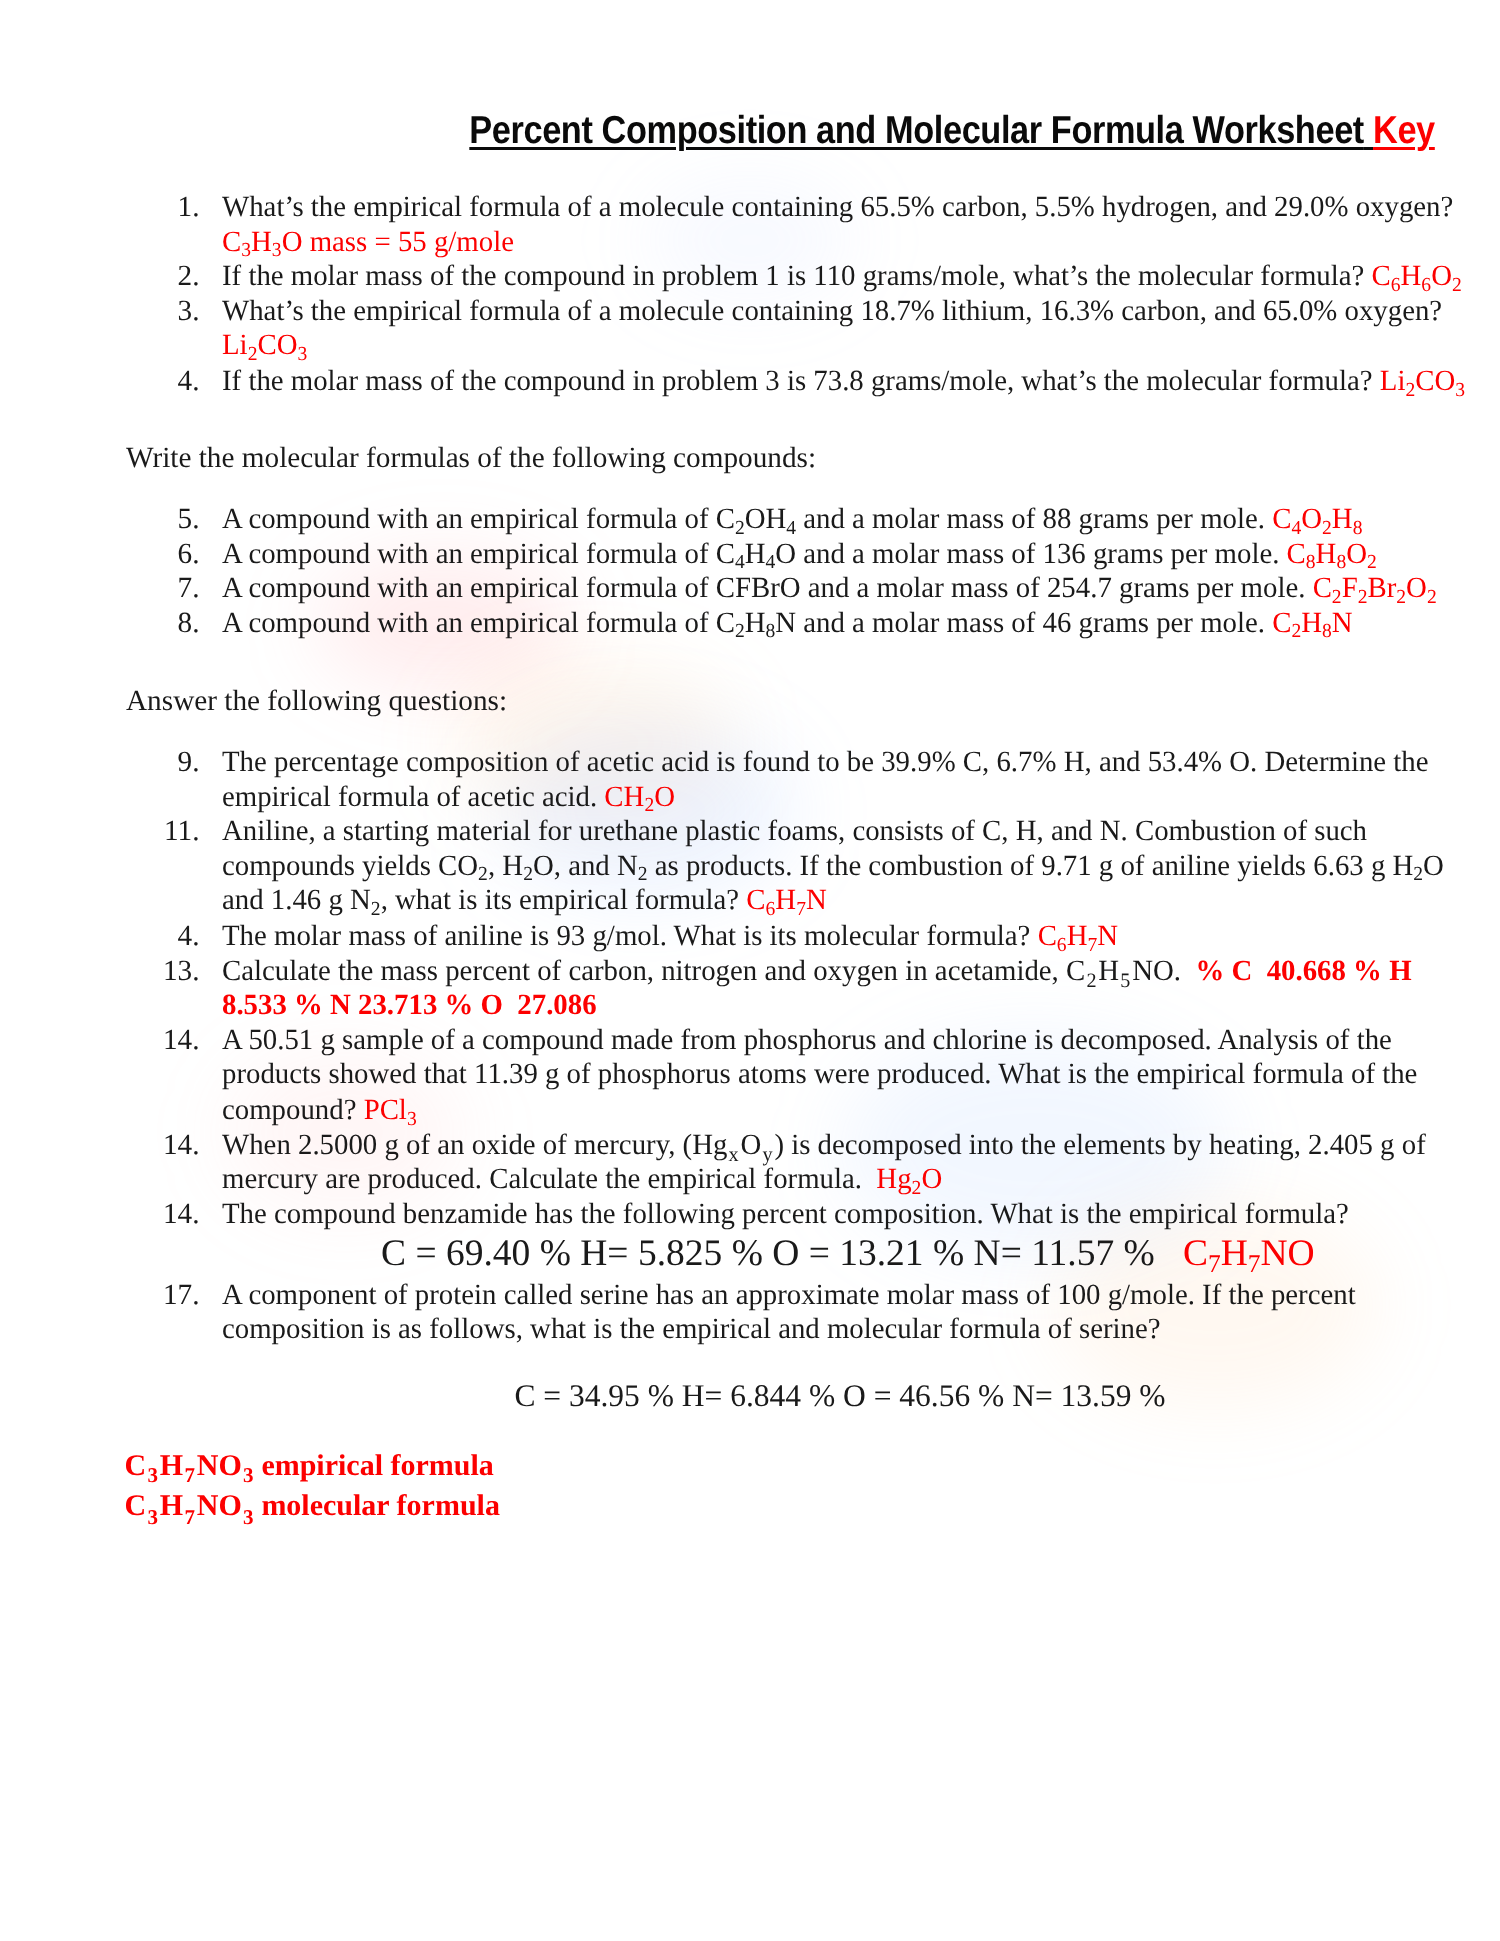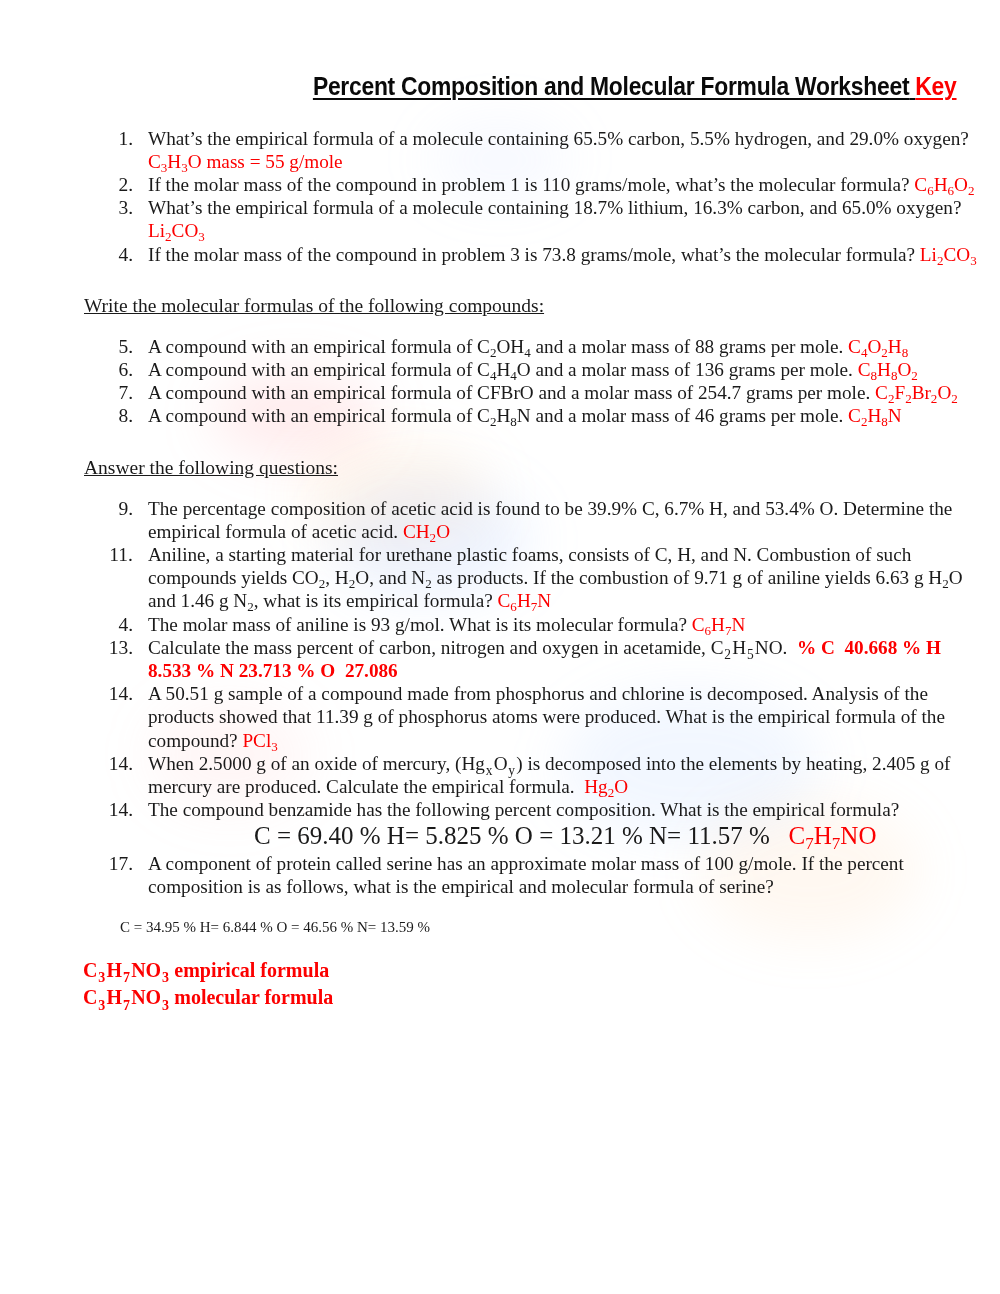--- a/index.html
+++ b/index.html
@@ -62,21 +62,21 @@
     text-underline-offset: 3px;
   }
 
   
   .section-lead {
     font-size: 19.5px;
     line-height: 1.28;
     margin: 0 0 0 84px;
     color: #1a1a1a;
   }
-  .lead-gap-top { margin-top: 28px; text-decoration: underline; }
+  .lead-gap-top { margin-top: 28px; }
   .lead-gap-bot { margin-bottom: 16px; }
 
   ol.qlist {
     list-style: none;
     margin: 0;
     padding: 0;
   }
   ol.qlist > li {
     position: relative;
     padding-left: 148px;
@@ -126,22 +126,23 @@
     padding: 0 0.09em 0 0.06em;
   }
 
   .indent-line {
     margin-left: 106px;
     font-size: 25px;
     line-height: 1.22;
   }
   .indent-line-2 {
     margin-left: 120px;
-    font-size: 15px;
+    font-size: 21px;
     line-height: 1.22;
+    text-align: center;
   }
 
   .final-answers {
     margin-left: 83px;
     margin-top: 20px;
     font-size: 20px;
     line-height: 1.38;
     font-weight: bold;
     color: #fc0000;
   }

